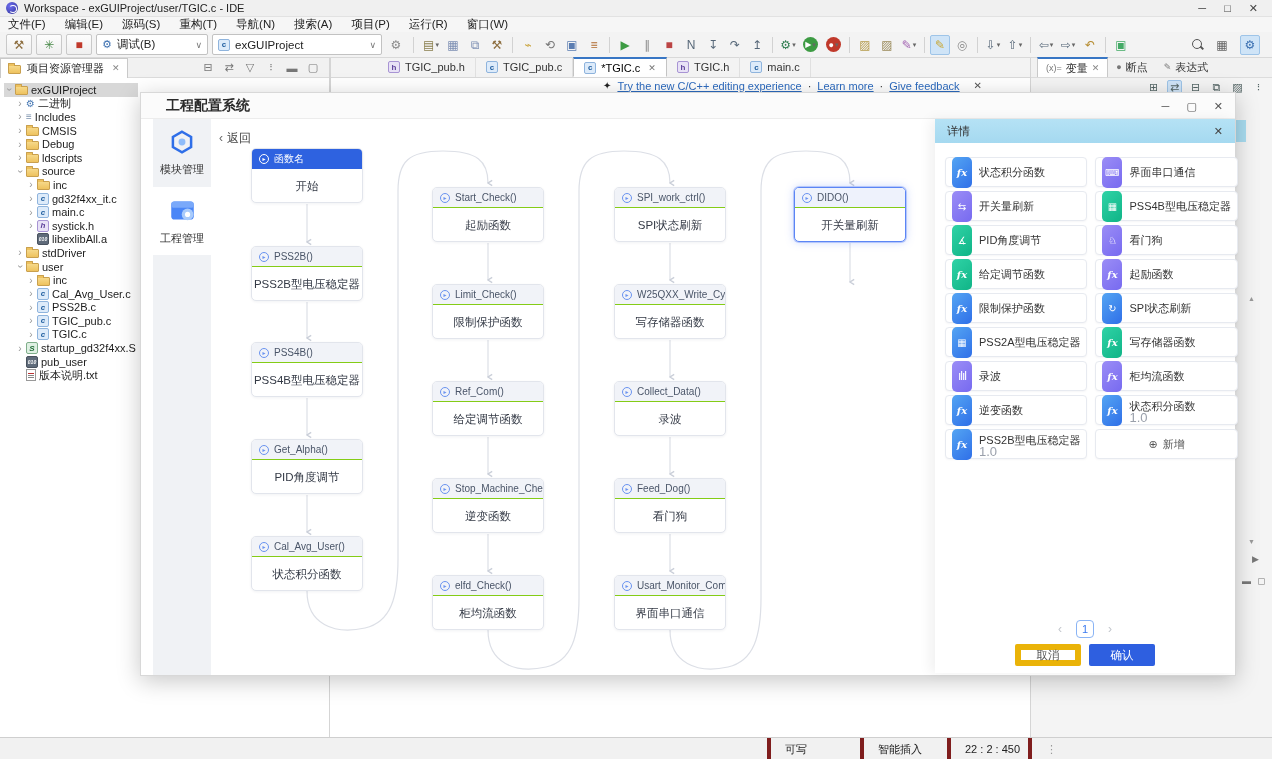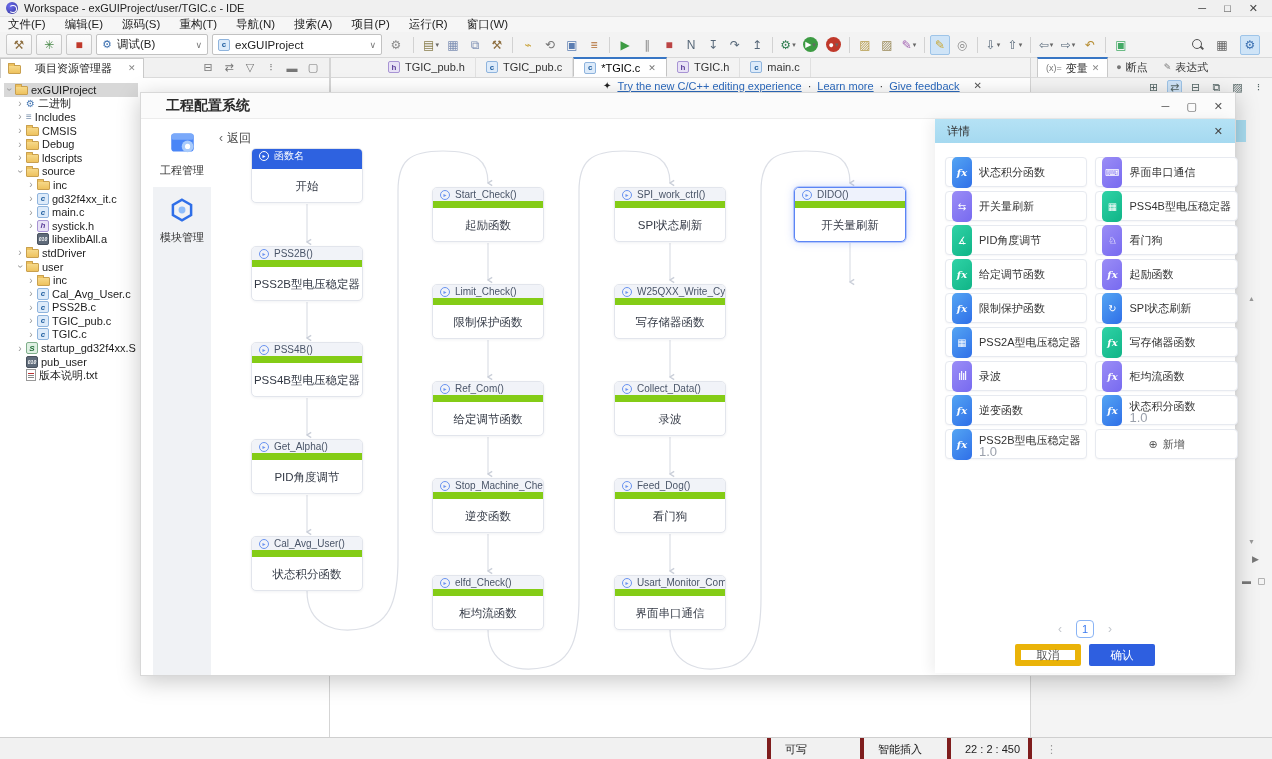--- a/index.html
+++ b/index.html
@@ -33,21 +33,21 @@
   .tbi.rec{background:#c0392b;color:#fff !important;border-radius:50%;width:15px;height:15px;font-size:9px;margin:0 3px}
   .tbi.hl{background:#cfe4f7;border:1px solid #9ec4e8;border-radius:2px}
   .toolbar-right{margin-left:auto;display:flex;align-items:center;gap:8px;padding-right:6px}
   .mag{width:13px;height:13px;position:relative;display:inline-block}
   .mag::before{content:"";position:absolute;left:1px;top:1px;width:8px;height:8px;border:1.6px solid #555;border-radius:50%}
   .mag::after{content:"";position:absolute;left:9px;top:9px;width:4px;height:1.6px;background:#555;transform:rotate(45deg)}
 
   
   .explorer{left:0;top:58px;width:330px;height:679px;background:#fff;border-right:1px solid #d5d5d5}
   .pane-head{height:20px;background:#f1f1f1;border-bottom:1px solid #dcdcdc;display:flex;align-items:center}
-  .view-tab{height:20px;background:#fff;border:1px solid #c9c9c9;border-bottom:none;display:flex;align-items:center;gap:14px;padding:0 7px;font-size:11px;color:#222}
+  .view-tab{height:20px;background:#fff;border:1px solid #c9c9c9;border-bottom:none;display:flex;align-items:center;gap:6px;padding:0 7px;font-size:11px;color:#222}
   .view-tab .x{color:#888;font-size:9px;margin-left:2px}
   .mini-icons{margin-left:auto;display:flex;align-items:center;gap:7px;padding-right:9px;color:#777;font-size:11px}
   .mini-icons span{display:inline-flex;align-items:center;justify-content:center;width:14px;height:14px}
 
   .tree{padding:5px 0 0 4px}
   .tree-row{display:flex;align-items:center;height:13.6px;white-space:nowrap;font-size:11px;color:#1c1c1c}
   .tree-row.sel{background:#d8d8d8;width:134px}
   .twisty{width:10px;color:#999;font-size:10px;display:inline-flex;justify-content:center;flex:none}
   .twisty.open{transform:rotate(90deg)}
   .ticon{margin:0 3px 0 1px;flex:none;display:inline-flex;align-items:center;justify-content:center}
@@ -108,21 +108,21 @@
   .dlg-ctrl{position:absolute;right:12px;top:0;height:26px;display:flex;align-items:center;gap:17px;color:#555;font-size:11px}
   .dlg-side{position:absolute;left:12px;top:26px;bottom:0;width:58px;background:#f0f2f5}
   .side-item{height:68px;display:flex;flex-direction:column;align-items:center;justify-content:center;gap:5px;font-size:11px;color:#333}
   .side-item.active{background:#fff}
   .canvas{position:absolute;left:0;top:26px;right:0;bottom:0;background:#fff;overflow:hidden}
   .flow-svg{position:absolute;left:0;top:0}
   .back-btn{position:absolute;left:78px;top:11px;font-size:12px;color:#444}
   .back-btn .bk{color:#666;margin-right:4px}
 
   .fnode{position:absolute;width:112px;height:55px;background:#fff;border:1px solid #e2e5ec;border-radius:5px;box-shadow:0 1px 3px rgba(20,30,60,.06)}
-  .fnode .fhead{height:20px;background:#f1f3f8;border-bottom:7px solid #84cc16;border-radius:4px 4px 0 0;display:flex;align-items:center;padding-left:7px;gap:5px}
+  .fnode .fhead{height:20px;background:#f1f3f8;border-bottom:1px solid #84cc16;border-radius:4px 4px 0 0;display:flex;align-items:center;padding-left:7px;gap:5px}
   .fnode .ftitle{font-size:10px;color:#4a5568;white-space:nowrap;overflow:hidden}
   .fnode .fbody{height:34px;display:flex;align-items:center;justify-content:center;font-size:11.5px;color:#343a46}
   .pi{width:10px;height:10px;border-radius:50%;border:1px solid #6a93f0;color:#6a93f0;font-size:6px;display:inline-flex;align-items:center;justify-content:center;flex:none}
   .fnode.start .fhead{background:#2e62e0;border-bottom-color:#2e62e0}
   .fnode.start .ftitle{color:#fff}
   .fnode.start .pi{border-color:#fff;color:#fff}
   .fnode.end .fhead{background:#2e62e0;border-bottom-color:#2e62e0}
   .fnode.selected{border-color:#5b85f5;box-shadow:0 0 0 1px rgba(91,133,245,.35),0 0 8px rgba(91,133,245,.35)}
   .fnode.selected .fhead{background:#eef2fc}
 
@@ -712,36 +712,36 @@
         </div>
         <div class="fnode selected" style="left: 653px; top: 68px;">
           <div class="fhead">
             <span class="pi">▸</span>
             <span class="ftitle">DIDO()</span>
           </div>
           <div class="fbody">开关量刷新</div>
         </div>
       </div>
     <div class="dlg-side" id="dlg-side">
+        <div class="side-item">
+          <span><svg viewBox="0 0 24 24" width="26" height="26">
+              <path d="M12 2.5l8.4 4.8v9.4L12 21.5l-8.4-4.8V7.3z" fill="none" stroke="#2f6fe8" stroke-width="2.3"></path>
+              <circle cx="12" cy="12" r="3.2" fill="#8fbdfa"></circle>
+            </svg></span>
+          <span>模块管理</span>
+        </div>
         <div class="side-item active">
           <span><svg viewBox="0 0 24 24" width="27" height="27">
               <rect x="2" y="4" width="20" height="16" rx="3" fill="#4a86f7"></rect>
               <rect x="2" y="4" width="20" height="5.5" rx="2.5" fill="#7aa9fa"></rect>
               <circle cx="16.5" cy="15.5" r="5.2" fill="#a9cbfb"></circle>
               <circle cx="16.5" cy="15.5" r="2.3" fill="#fff"></circle>
             </svg></span>
           <span>工程管理</span>
         </div>
-        <div class="side-item">
-          <span><svg viewBox="0 0 24 24" width="26" height="26">
-              <path d="M12 2.5l8.4 4.8v9.4L12 21.5l-8.4-4.8V7.3z" fill="none" stroke="#2f6fe8" stroke-width="2.3"></path>
-              <circle cx="12" cy="12" r="3.2" fill="#8fbdfa"></circle>
-            </svg></span>
-          <span>模块管理</span>
-        </div>
       </div>
 
     <div class="details">
       <div class="det-head">
         <span>详情</span>
         <span class="x">✕</span>
       </div>
       <div class="det-grid" id="det-grid">
           <div class="dcard">
             <span class="dtile blue fx">fx</span>

